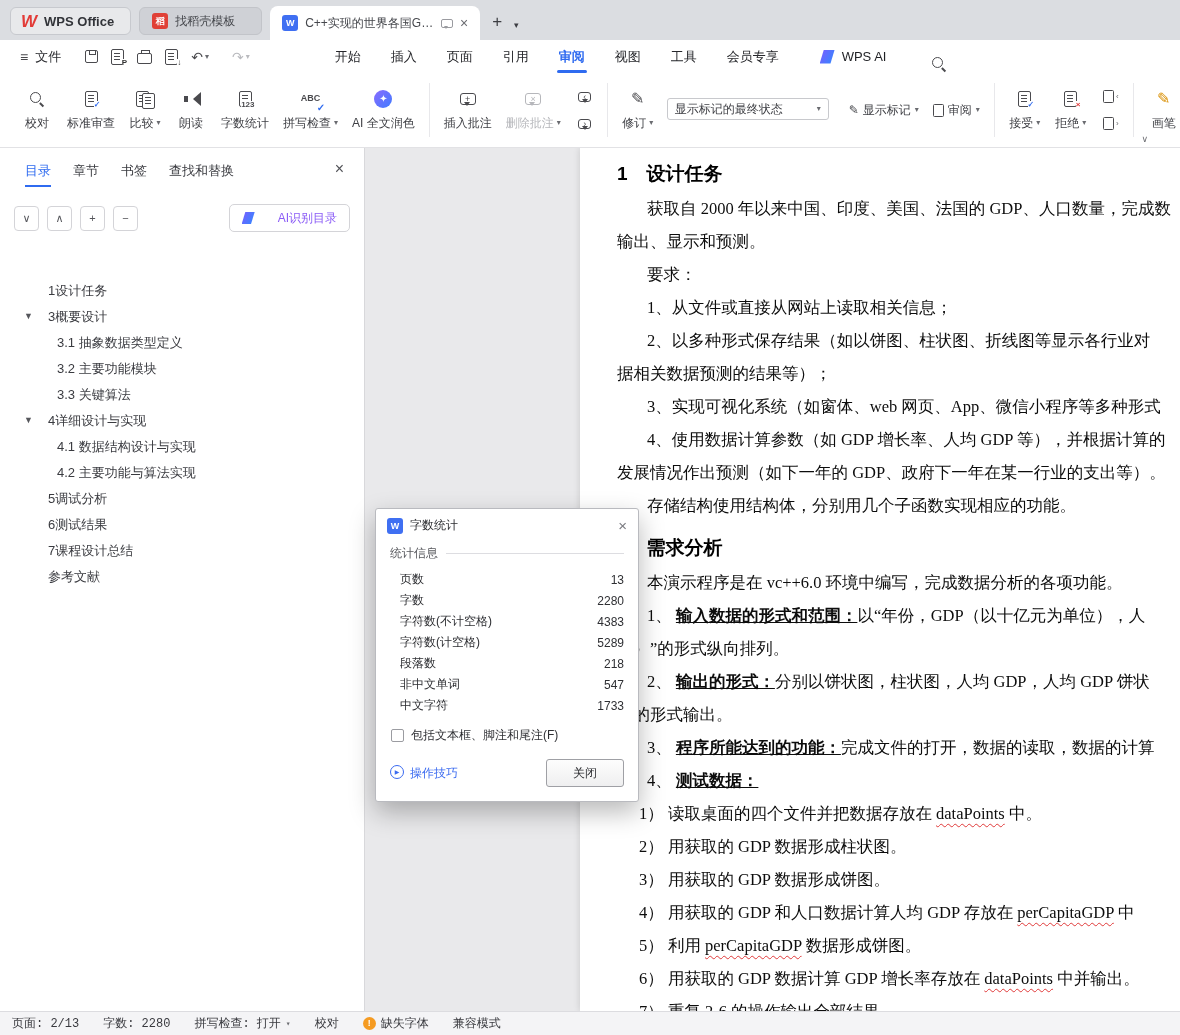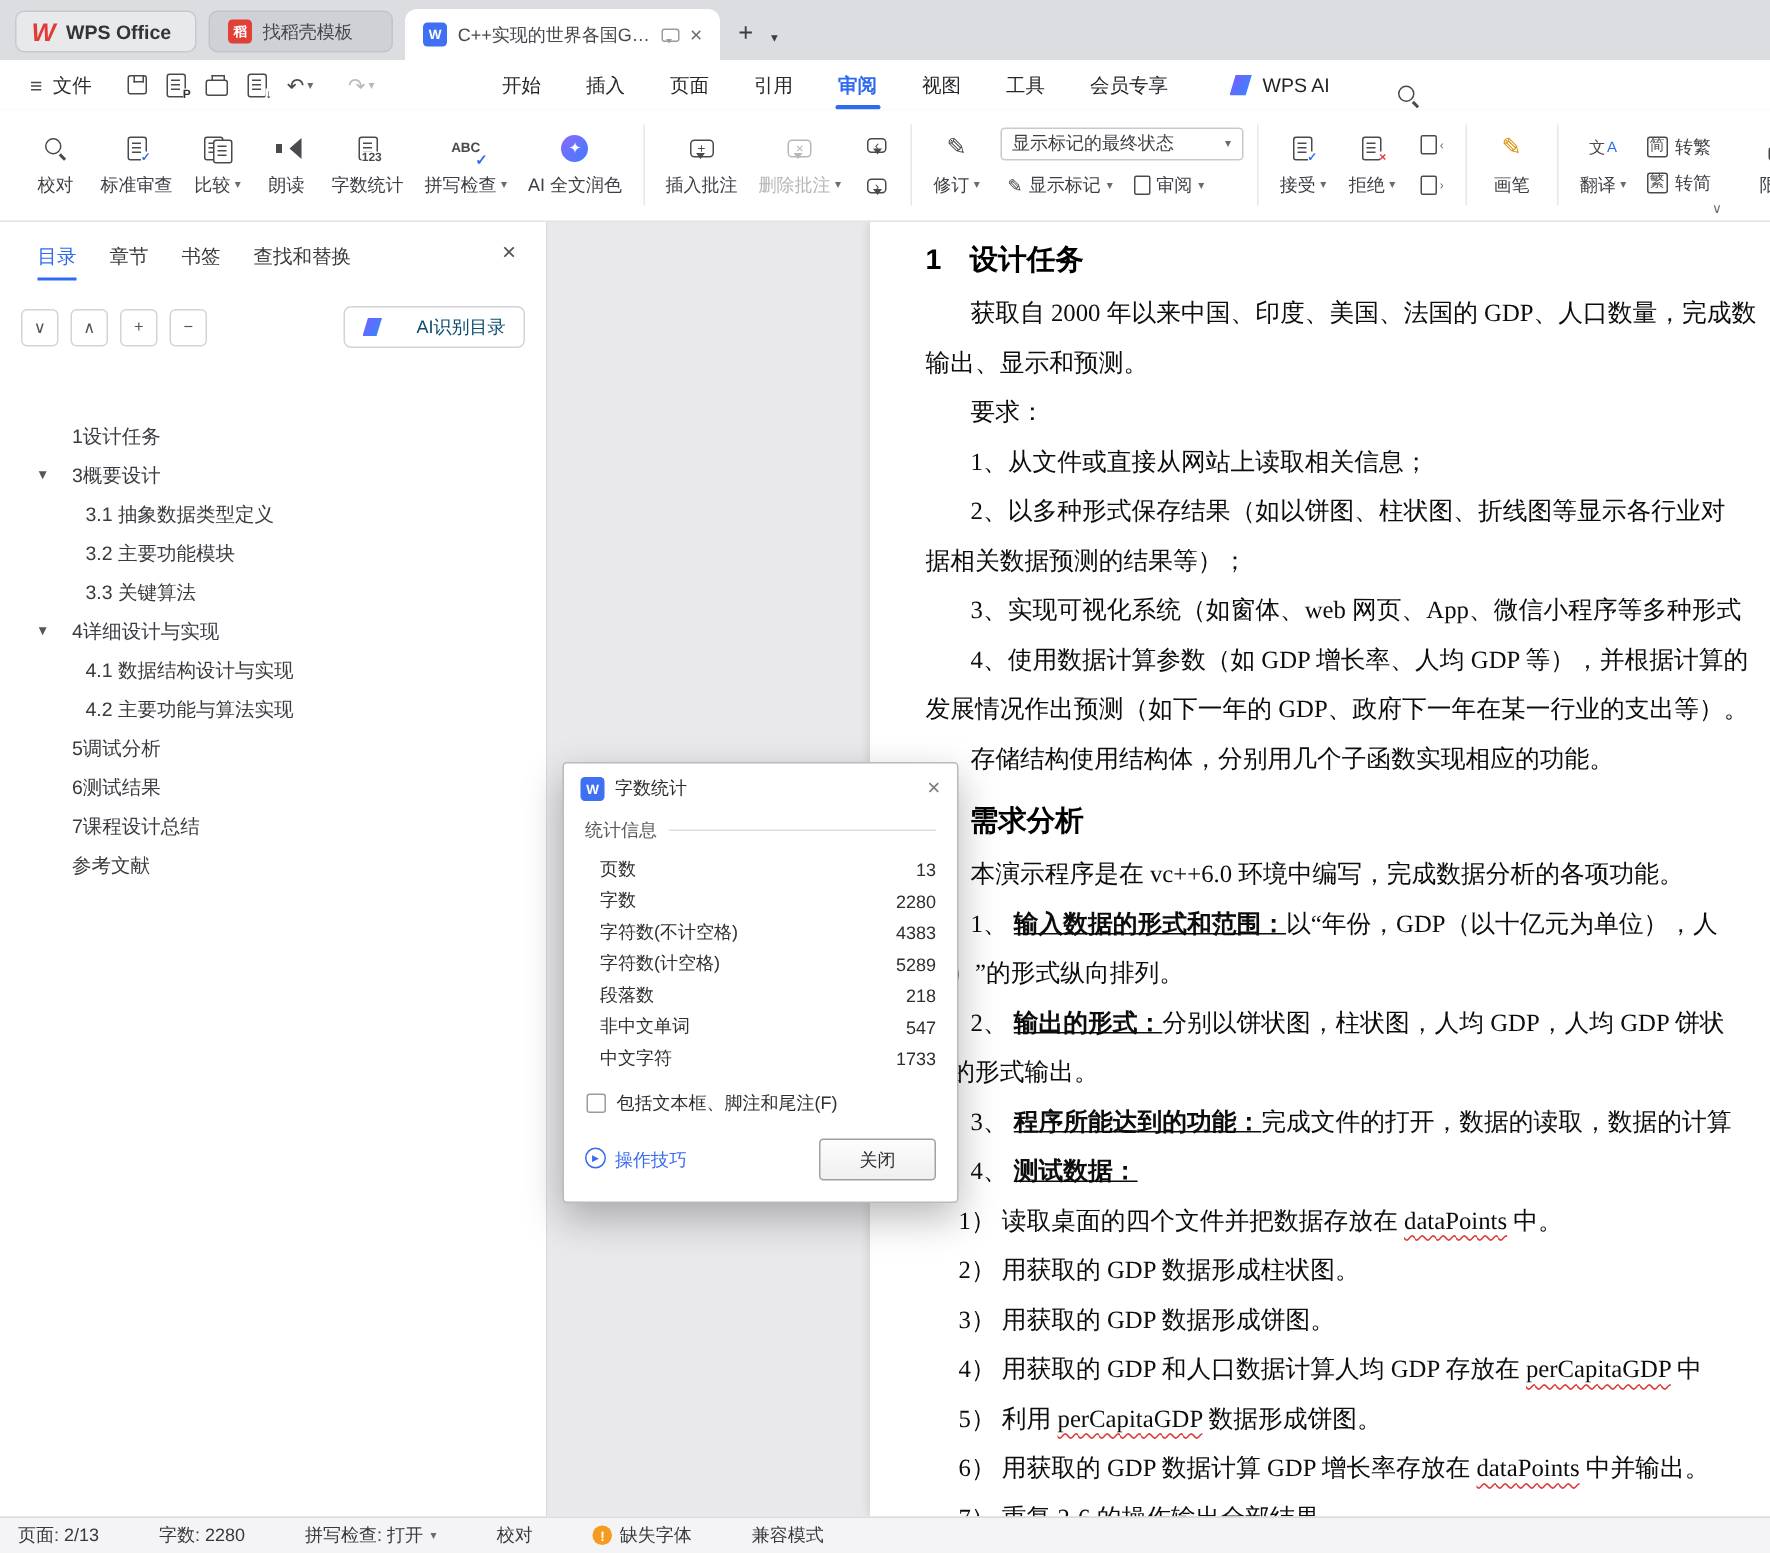--- a/index.html
+++ b/index.html
@@ -63,21 +63,21 @@
   .spk::before { content:''; position:absolute; left:0; top:4px; width:4px; height:6px; background:#4a4a4e; }
   .spk::after { content:''; position:absolute; left:2px; top:0; border:7px solid transparent; border-right:8px solid #4a4a4e; }
   .abc { font-size:9px; font-weight:bold; letter-spacing:0; color:#4a4a4e; line-height:1; }
   .aic { width:18px; height:18px; border-radius:50%; background:linear-gradient(135deg,#8a6bff,#3f7bff); color:#fff; font-size:10px; display:flex; align-items:center; justify-content:center; }
   .bub { position:relative; width:16px; height:12px; border:1.4px solid #4a4a4e; border-radius:3px; display:flex; align-items:center; justify-content:center; font-size:9px; color:#4a4a4e; }
   .bub::after { content:''; position:absolute; left:3px; bottom:-5px; border:3px solid transparent; border-top:4px solid currentColor; }
   .mini-stack { display:flex; flex-direction:column; gap:5px; margin-left:2px; }
   .mini-btn { width:26px; height:22px; display:flex; align-items:center; justify-content:center; gap:2px; color:#b6b7bb; font-size:10px; }
   .mini-btn.en { color:#4a4a4e; }
   .pencil { font-size:16px; line-height:1; }
-  .rev-col { display:flex; flex-direction:column; gap:5px; margin-left:4px; }
+  .rev-col { display:flex; gap:15px; margin-left:4px; }
   .select { width:162px; height:22px; border:1px solid #c8c9cd; border-radius:3px; display:flex; align-items:center; justify-content:space-between; padding:0 7px; font-size:12px; color:#3e3f44; background:#fff; }
   .small-row { display:flex; gap:4px; }
   .sbtn { height:24px; display:flex; align-items:center; gap:4px; font-size:12px; color:#3e3f44; padding:0 5px; }
   .tinydoc { width:11px; height:13px; border:1.3px solid #4a4a4e; border-radius:1.5px; position:relative; }
   .tswitch { display:flex; flex-direction:column; gap:3px; margin-left:4px; }
   .tsw { display:flex; align-items:center; gap:5px; font-size:12px; color:#3e3f44; height:21px; }
   .cjk-ic { font-size:10px; border:1px solid #4a4a4e; border-radius:2px; padding:0 1px; line-height:12px; color:#4a4a4e; }
   .lock { position:relative; width:13px; height:9px; background:#4a4a4e; border-radius:2px; margin-top:7px; }
   .lock::before { content:''; position:absolute; left:2px; top:-6px; width:8px; height:6px; border:1.6px solid #4a4a4e; border-bottom:none; border-radius:4px 4px 0 0; }
   .ribbon-collapse { position:absolute; right:32px; bottom:3px; font-size:9px; color:#6a6b70; }
@@ -85,21 +85,21 @@
 
   
   .sidebar { position:absolute; top:148px; left:0; width:365px; bottom:24px; background:#fff; border-right:1px solid #d8d8db; }
   .side-tabs { display:flex; align-items:center; height:46px; padding:0 14px; position:relative; }
   .side-tab { font-size:13px; color:#3a3b40; padding:0 11px; height:46px; display:flex; align-items:center; position:relative; }
   .side-tab.active { color:#2f6bf0; }
   .side-tab.active::after { content:''; position:absolute; left:11px; right:11px; bottom:7px; height:2px; background:#2f6bf0; }
   .side-close { position:absolute; right:20px; top:13px; font-size:16px; color:#515257; line-height:1; }
   .side-controls { display:flex; align-items:center; padding:10px 14px 0; gap:8px; }
   .ctl { width:25px; height:25px; border:1px solid #d4d4d8; border-radius:4px; display:flex; align-items:center; justify-content:center; font-size:11px; color:#55565b; background:#fff; }
-  .ai-rec { margin-left:auto; height:28px; border:1px solid #d4d4d8; border-radius:5px; display:flex; align-items:center; gap:23px; padding:0 12px; font-size:12px; color:#0c4a6e; background:#fff; }
+  .ai-rec { margin-left:auto; height:28px; border:1px solid #d4d4d8; border-radius:5px; display:flex; align-items:center; gap:23px; padding:0 12px; font-size:12px; color:#8b5cf6; background:#fff; }
   .ailogo.sm { width:13px; height:12px; }
   .toc { margin-top:46px; }
   .toc-item { height:26px; display:flex; align-items:center; font-size:13px; color:#3a3b40; position:relative; padding-left:48px; }
   .toc-item.lvl-2 { padding-left:57px; }
   .toc-item .exp { position:absolute; left:24px; top:8px; font-size:9px; color:#55565b; line-height:1; }
 
   
   .docarea { position:absolute; top:148px; left:365px; right:0; bottom:24px; background:#e9e9eb; overflow:hidden; }
   .page { position:absolute; left:215px; top:0; width:1010px; height:100%; background:#fff; box-shadow:0 0 7px rgba(0,0,0,.14); padding-left:37px; }
   .doc-line { white-space:pre; font-family:"Liberation Serif",serif; font-size:16.5px; color:#0d0d0d; height:33px; line-height:33px; }
@@ -119,21 +119,21 @@
   .sec::after { content:''; flex:1; border-top:1px solid #dddde1; }
   .stat-row { display:flex; justify-content:space-between; align-items:center; height:21px; padding-left:10px; font-size:12px; color:#2e2f33; }
   .wc-check { display:flex; align-items:center; gap:7px; margin:11px 0 0 1px; font-size:12px; color:#2e2f33; }
   .cb { width:13px; height:13px; border:1px solid #9b9ca1; border-radius:2px; background:#fff; flex:0 0 auto; }
   .wc-footer { display:flex; align-items:center; margin-top:15px; }
   .tips { display:flex; gap:6px; color:#3a6af0; font-size:12px; }
   .play-c { width:14px; height:14px; border:1px solid #3a6af0; border-radius:50%; display:flex; align-items:center; justify-content:center; font-size:6px; color:#3a6af0; }
   .close-btn { margin-left:auto; width:78px; height:28px; background:linear-gradient(#fdfdfd,#efeff0); border:1px solid #9fa0a5; border-radius:3px; font-size:12px; color:#2b2c30; display:flex; align-items:center; justify-content:center; }
 
   
-  .statusbar { position:absolute; bottom:0; left:0; width:100%; height:24px; background:#f4f4f6; border-top:1px solid #dcdce0; display:flex; align-items:center; padding:0 12px; gap:40px; font-size:12px; color:#38393e; }
+  .statusbar { position:absolute; bottom:0; left:0; width:100%; height:24px; background:#f4f4f6; border-top:1px solid #dcdce0; display:flex; align-items:center; padding:0 12px; gap:24px; font-size:12px; color:#38393e;font-family:Liberation Mono, monospace; }
   .sb-item { display:flex; align-items:center; gap:5px; white-space:nowrap; }
   .warn { width:13px; height:13px; border-radius:50%; background:#f59b22; color:#fff; font-size:9px; font-weight:bold; display:flex; align-items:center; justify-content:center; }
 </style>
 </head>
 <body>
 
 <div class="app">
 
   <div class="tabbar">
     <div class="wps-chip">

